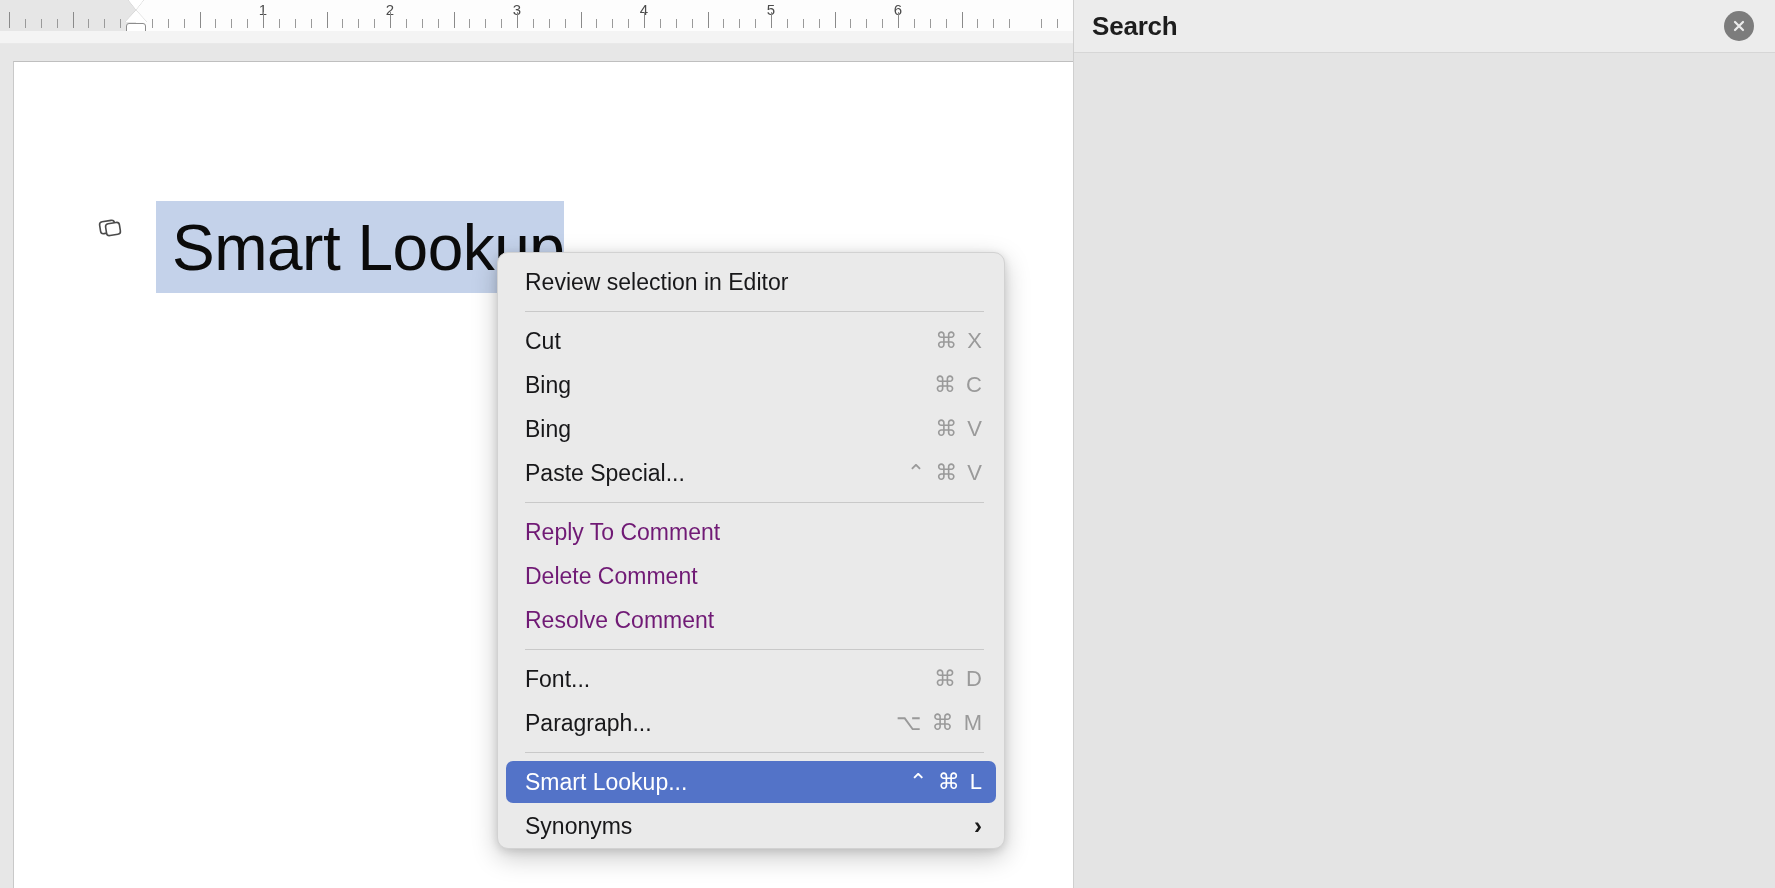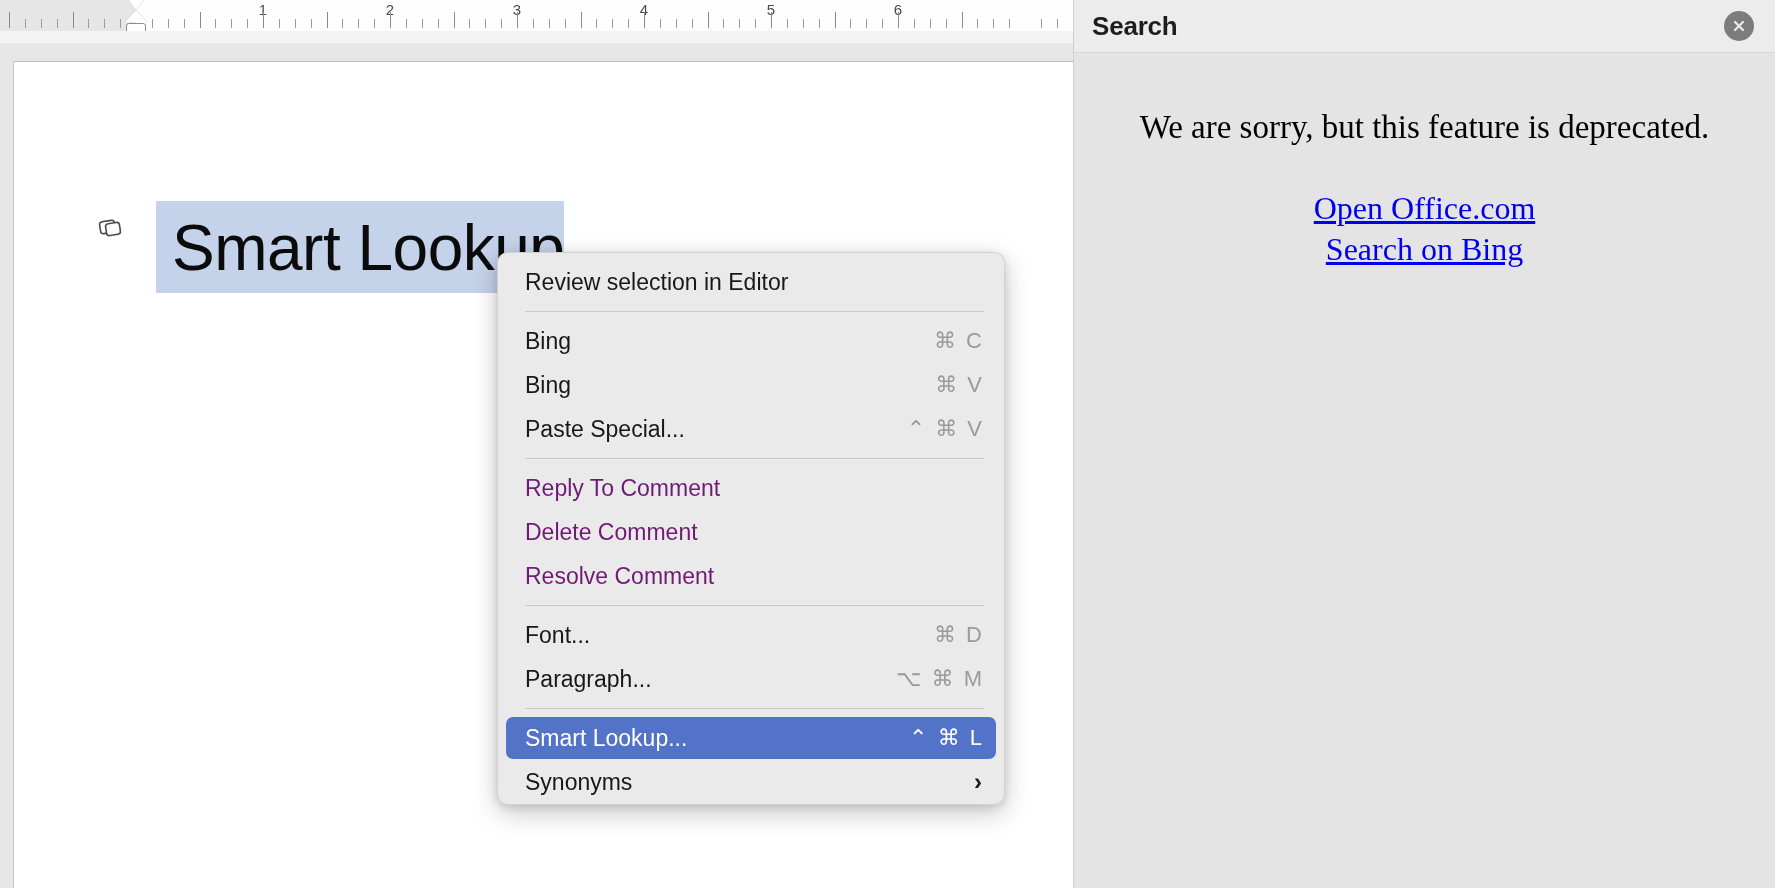--- a/index.html
+++ b/index.html
@@ -372,20 +372,24 @@
 
     <div class="doc-heading"><span class="sel">Smart Lookup</span></div>
   </div>
 
   <div class="context-menu" id="context-menu">
       <div class="menu-item">
         <span class="mi-label">Review selection in Editor</span>
       </div>
       <div class="menu-sep"></div>
       <div class="menu-item">
+        <span class="mi-label">Cut</span>
+        <span class="mi-shortcut">⌘ X</span>
+      </div>
+      <div class="menu-item">
         <span class="mi-label">Bing</span>
         <span class="mi-shortcut">⌘ C</span>
       </div>
       <div class="menu-item">
         <span class="mi-label">Bing</span>
         <span class="mi-shortcut">⌘ V</span>
       </div>
       <div class="menu-item">
         <span class="mi-label">Paste Special...</span>
         <span class="mi-shortcut">⌃ ⌘ V</span>
@@ -423,22 +427,15 @@
 
   <div class="search-panel">
     <div class="sp-header">
       <div class="sp-title">Search</div>
       <div class="sp-close">
         <svg width="18" height="18" viewBox="0 0 18 18">
           <path d="M5 5 L13 13 M13 5 L5 13" stroke="#ebebeb" stroke-width="2.2" stroke-linecap="round" fill="none"></path>
         </svg>
       </div>
     </div>
-    <div class="sp-body">
-      <div class="sp-message">We are sorry, but this feature is deprecated.</div>
-      <div class="sp-links" id="sp-links">
-          <a class="sp-link">Open Office.com</a>
-          <a class="sp-link">Search on Bing</a>
-        </div>
-    </div>
   </div>
 
 </div>
 
 </body></html>

